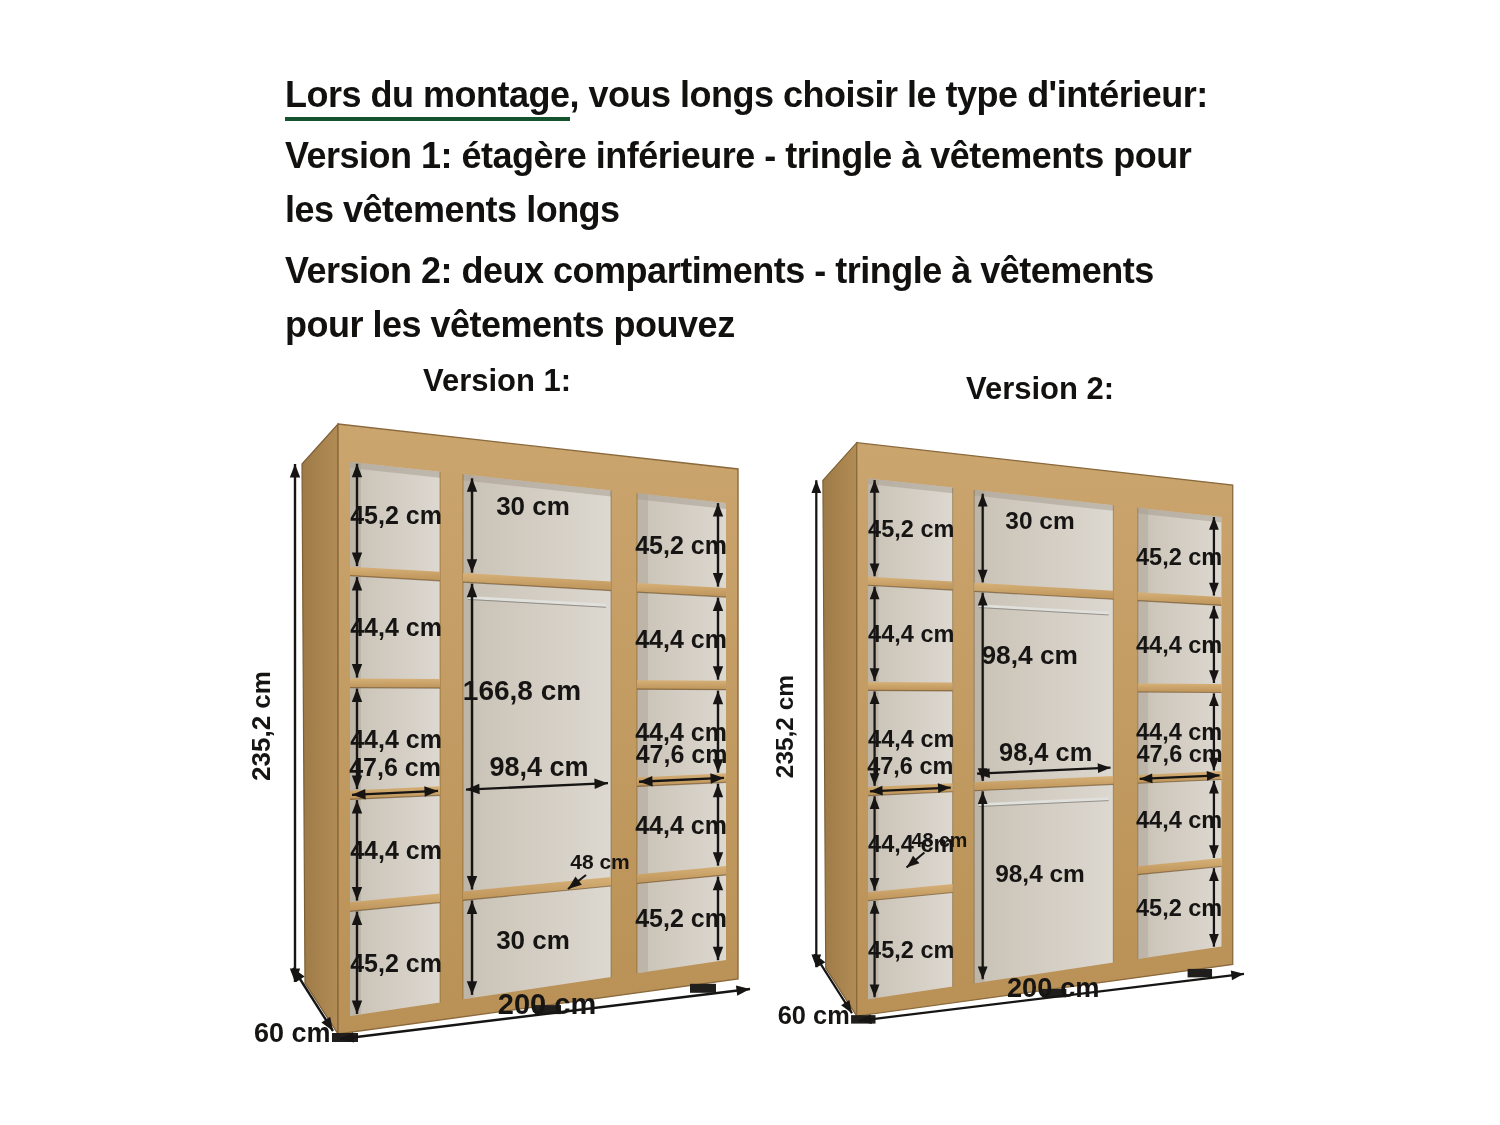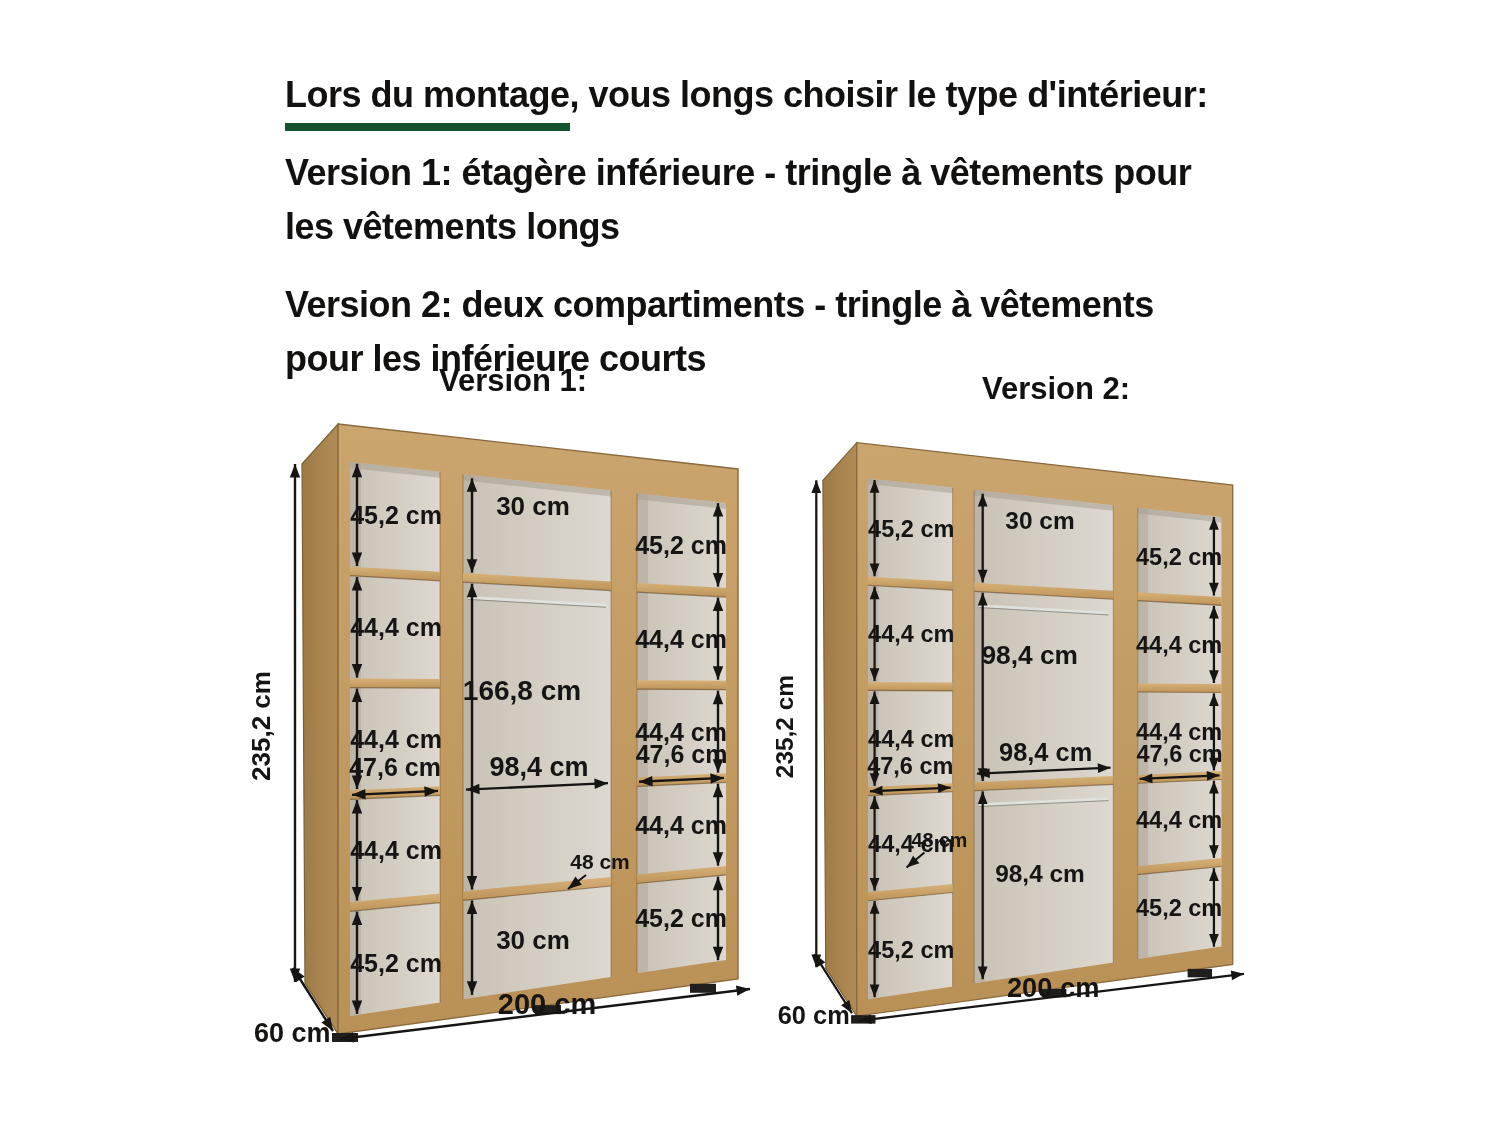--- a/index.html
+++ b/index.html
@@ -1,37 +1,37 @@
 <!DOCTYPE html>
 <html><head>
 <meta charset="utf-8">
 <style>
   html,body{margin:0;padding:0;background:#ffffff;}
   .canvas{position:relative;width:1500px;height:1125px;background:#ffffff;overflow:hidden;
           font-family:"Liberation Sans",sans-serif;color:#161514;}
   .hdr{position:absolute;left:285px;top:68px;width:975px;font-weight:700;
        font-size:36px;line-height:54px;letter-spacing:-0.5px;color:#121110;}
   .h-line1{white-space:nowrap;}
-  .ul{border-bottom:8px solid #14532d;padding-bottom:8px;}
-  .h-para{margin-top:24px;white-space:pre-line;}
-  .vtitle{position:absolute;font-size:31px;font-weight:700;color:#121110;white-space:nowrap;margin-left:16px;}
+  .ul{border-bottom:4px solid #14532d;padding-bottom:2px;}
+  .h-para{margin-top:7px;white-space:pre-line;}
+  .vtitle{position:absolute;font-size:31px;font-weight:700;color:#121110;white-space:nowrap;}
   .wsvg{position:absolute;}
   .wsvg text{fill:#161514;font-weight:700;font-family:"Liberation Sans",sans-serif;}
 </style>
 </head>
 <body>
 
 <div class="canvas">
 
   <div class="hdr">
     <div class="h-line1"><span class="ul">Lors du montage</span><span>, vous longs choisir le type d'intérieur:</span></div>
     <div class="h-para">Version 1: étagère inférieure - tringle à vêtements pour
 les vêtements longs</div>
     <div class="h-para">Version 2: deux compartiments - tringle à vêtements
-pour les inférieure courts</div>
+pour les vêtements pouvez</div>
   </div>
 
   <div class="vtitle" style="left:423px;top:363px">Version 1:</div>
   <div class="vtitle" style="left:966px;top:371px">Version 2:</div>
 
   <svg id="w1" class="wsvg" style="left:250px;top:402px" width="530" height="700" viewBox="0 0 530 700">
       <g>
         <defs>
     <linearGradient id="w1-front" x1="0" y1="0" x2="0" y2="1">
             <stop offset="0" stop-color="#cba56e"></stop>

